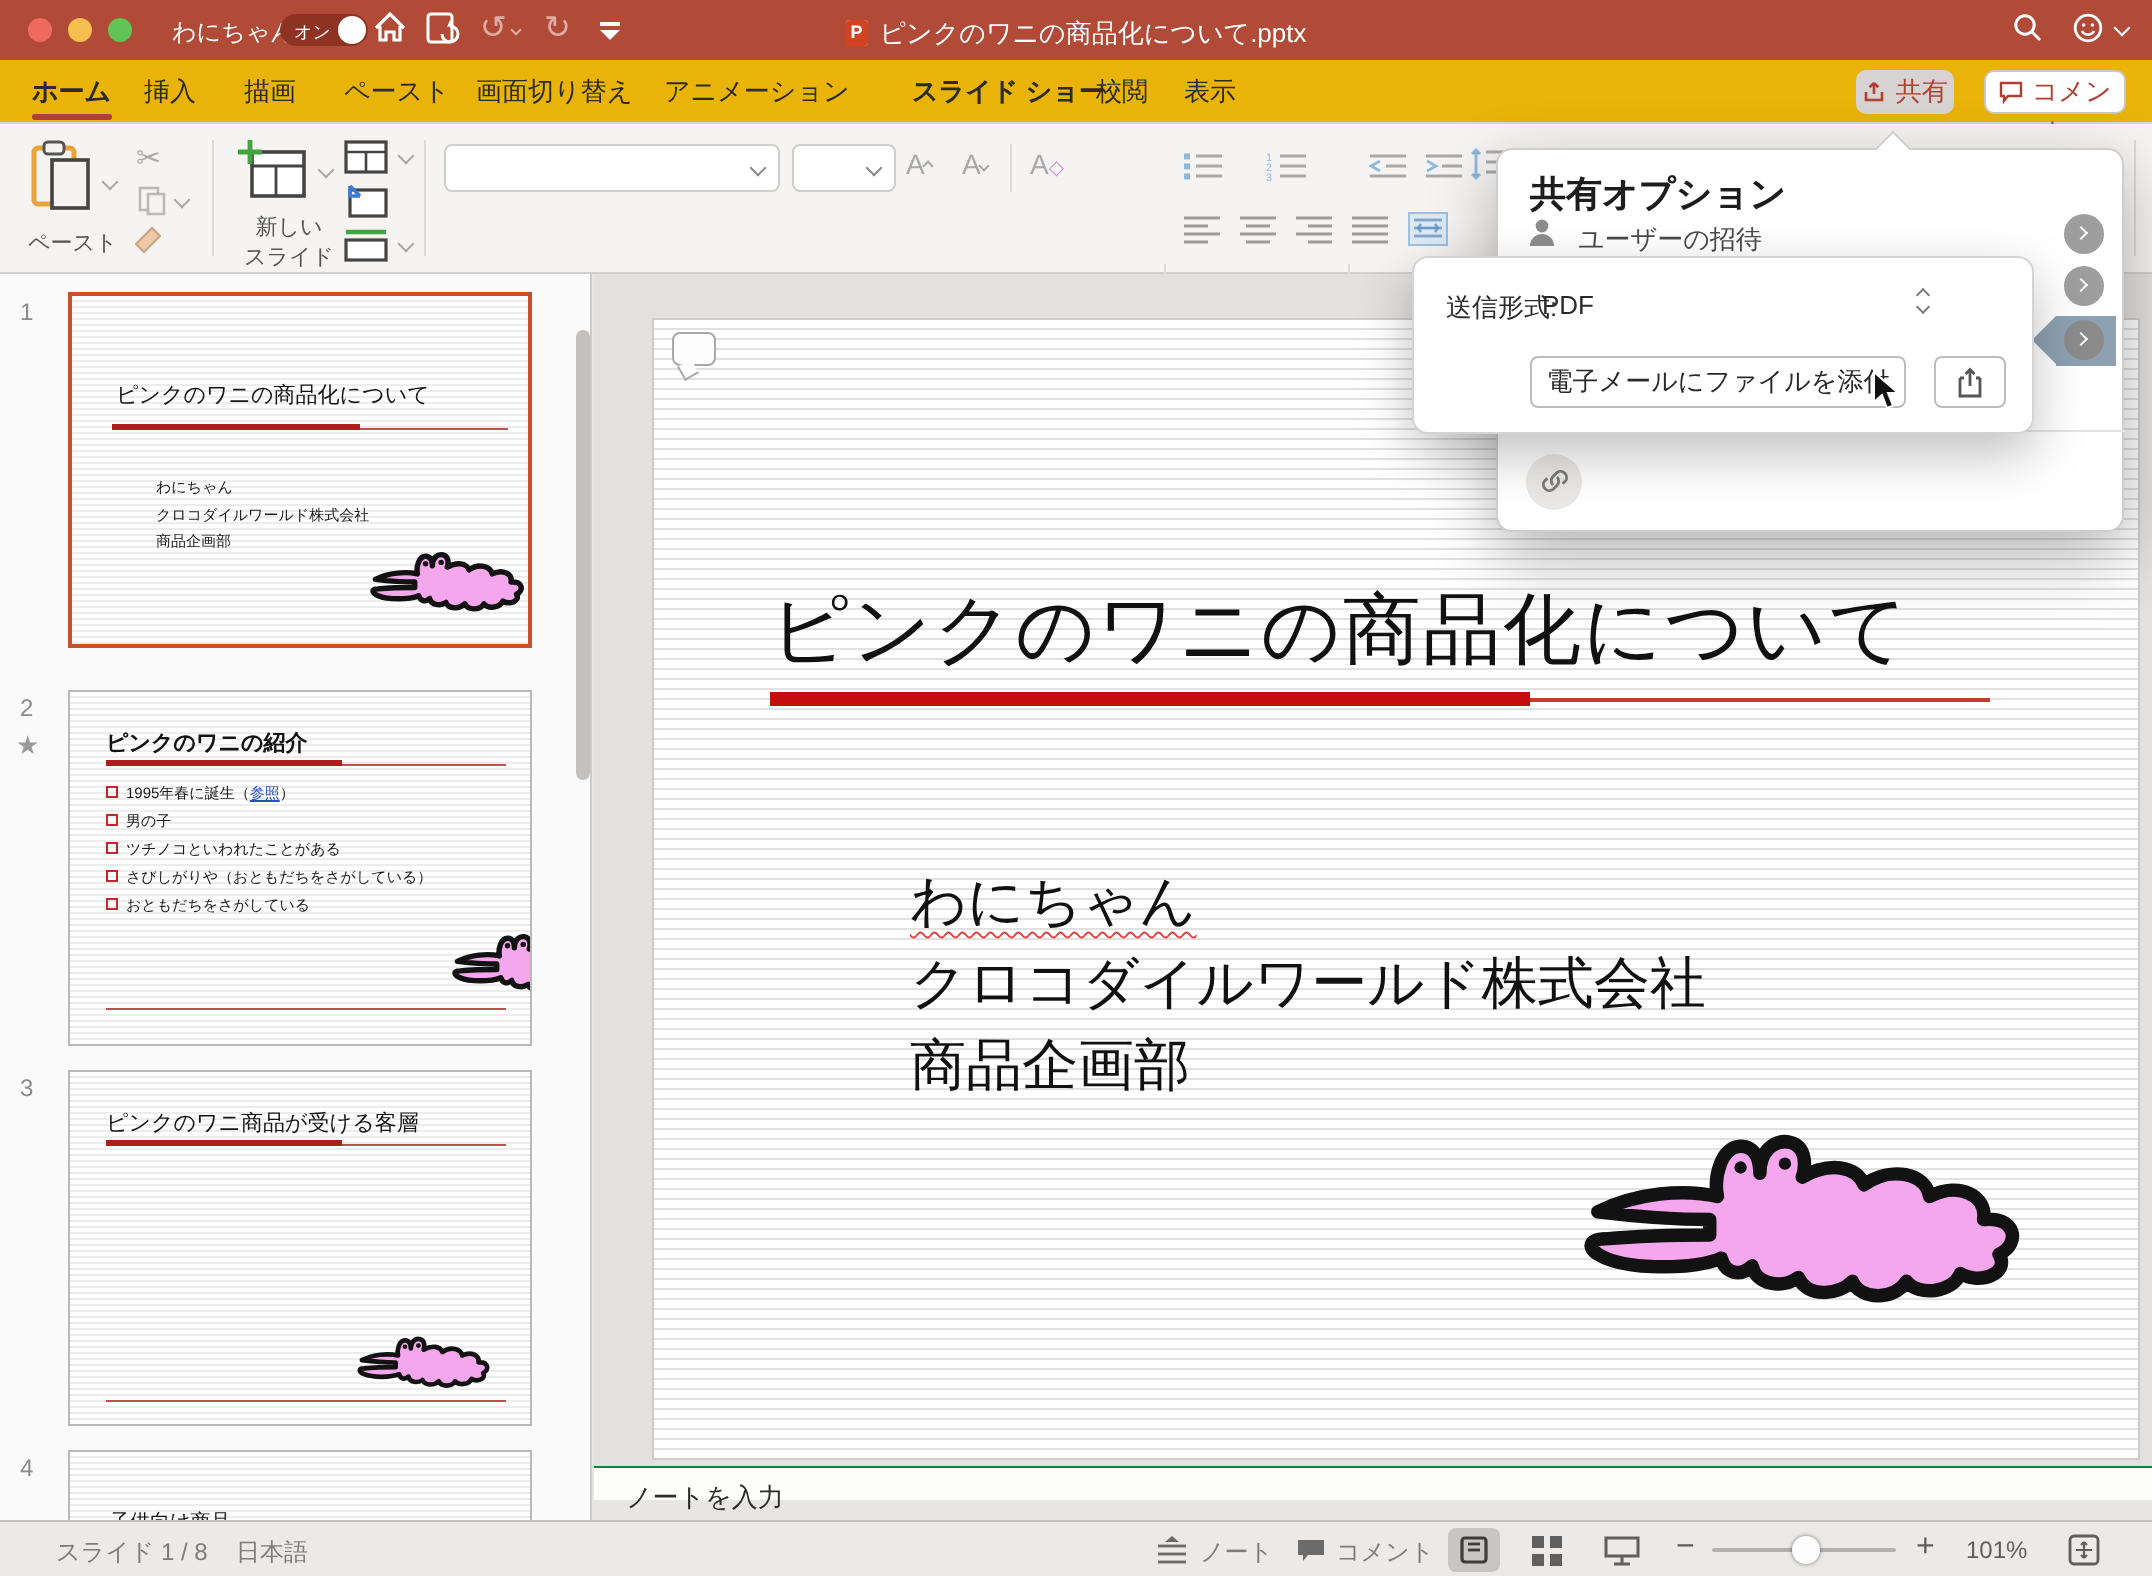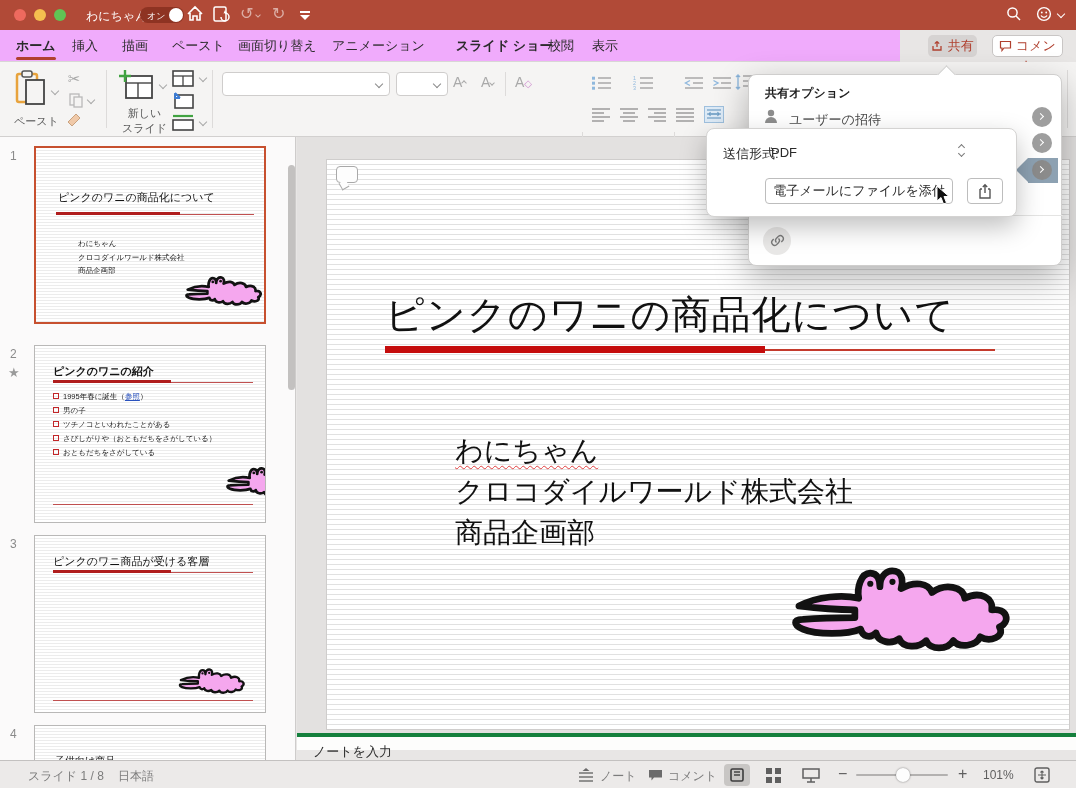--- a/index.html
+++ b/index.html
@@ -13,21 +13,21 @@
   .autosave-label { position:absolute; left:86px; top:8px; font-size:12px; }
   .autosave-toggle { position:absolute; left:140px; top:7px; width:44px; height:16px; border-radius:8px; background:#8e3322; }
   .autosave-toggle .on-text { position:absolute; left:7px; top:3px; font-size:9px; color:#fff; }
   .autosave-toggle .knob { position:absolute; right:1px; top:1px; width:14px; height:14px; border-radius:50%; background:#fff; }
   .tb-ic { position:absolute; top:5px; color:#fff; }
   .doc-title { position:absolute; left:0; right:0; top:8px; text-align:center; font-size:13px; color:#fff; }
   .ppt-ic { display:inline-block; width:11px; height:13px; background:#fff; border-radius:2px; position:relative; top:2px; margin-right:6px; }
   .ppt-ic::after { content:"P"; position:absolute; left:0; top:0; width:11px; height:13px; background:#d04423; color:#fff; font-size:9px; font-weight:bold; text-align:center; line-height:13px; border-radius:2px 2px 2px 0; }
 
   
-  .tabbar { position:absolute; left:0; top:30px; width:900px; height:32px; background:#f0abfc; border-bottom:1px solid #d8d6d5; }
+  .tabbar { position:absolute; left:0; top:30px; width:1076px; height:32px; background:#eab308; border-bottom:1px solid #d8d6d5; }
   .tab { position:absolute; top:0; height:31px; line-height:31px; font-size:13px; color:#2b2b2b; cursor:default; }
   .tab.active { font-weight:bold; }
   .tab.active::after { content:""; position:absolute; left:0; right:0; bottom:1px; height:3px; background:#b0402f; border-radius:2px; }
   .btn-share { position:absolute; left:928px; top:5px; width:49px; height:22px; background:#d6d3d2; border-radius:5px; color:#b0402f; font-size:13px; text-align:center; line-height:22px; }
   .btn-comment { position:absolute; left:992px; top:5px; width:71px; height:22px; background:#fff; border:1px solid #c9c6c5; border-radius:5px; color:#b0402f; font-size:13px; text-align:center; line-height:20px; }
 
   
   .ribbon { position:absolute; left:0; top:62px; width:1076px; height:75px; background:#f5f4f3; border-bottom:1px solid #d2d0cf; }
   .rsep { position:absolute; top:8px; height:58px; width:1px; background:#dddbda; }
   .rlabel { font-size:11px; color:#555; }
@@ -73,21 +73,21 @@
   .slide { position:absolute; left:30px; top:23px; width:742px; height:569px; background:#fff; box-shadow:0 0 0 1px #cfcdcc; background:repeating-linear-gradient(#ffffff 0px,#ffffff 4px,#e1e1e1 4px,#e1e1e1 5px); }
   .cmt-bubble { position:absolute; left:9px; top:6px; width:22px; height:17px; background:#fdfdfd; border:1.5px solid #a9a9a9; border-radius:4px; }
   .cmt-bubble::after { content:""; position:absolute; left:3px; top:14px; width:7px; height:7px; background:#fdfdfd; border-right:1.5px solid #a9a9a9; border-bottom:1.5px solid #a9a9a9; transform:rotate(60deg); }
   .s-title { position:absolute; left:58px; top:128px; font-size:39px; color:#111; letter-spacing:1px; white-space:nowrap; }
   .s-thin { position:absolute; left:58px; top:189px; width:610px; height:2px; background:#c43a2c; }
   .s-thick { position:absolute; left:58px; top:186px; width:380px; height:7px; background:#c50d0d; }
   .s-body { position:absolute; left:128px; top:270px; font-size:28px; color:#111; line-height:41px; white-space:nowrap; }
   .wavy { text-decoration:underline; text-decoration-style:wavy; text-decoration-color:#e04040; text-decoration-thickness:1px; text-underline-offset:5px; }
 
   
-  .notes { position:absolute; left:297px; top:733px; width:779px; height:17px; background:#fdfdfc; border-top:4px solid #15803d;text-align:center; }
+  .notes { position:absolute; left:297px; top:733px; width:779px; height:17px; background:#fdfdfc; border-top:1px solid #15803d;text-align:center; }
   .notes-ph { position:absolute; left:16px; top:6px; font-size:13px; color:#2d2d2d; }
 
   
   .statusbar { position:absolute; left:0; top:760px; width:1076px; height:28px; background:#eceae9; border-top:1px solid #c3c1c0; font-size:12px; color:#7c7c7c; }
   .st { position:absolute; top:7px; }
   .view-sel { position:absolute; left:724px; top:3px; width:26px; height:22px; background:#c8c6c4; border-radius:4px; }
   .zoom-track { position:absolute; left:856px; top:13px; width:92px; height:2px; background:#b3b1b0; border-radius:1px; }
   .zoom-knob { position:absolute; left:896px; top:7px; width:14px; height:14px; border-radius:50%; background:#fdfdfd; box-shadow:0 0 2px rgba(0,0,0,.5); }
 
   svg { display:block; }
@@ -114,20 +114,23 @@
         <rect x="2" y="2" width="12" height="14" rx="1.5" stroke="#fff" stroke-width="1.5" fill="none"></rect>
         <path d="M9 12 a4 4 0 1 0 4-4" stroke="#fff" stroke-width="1.5" fill="none"></path>
         <path d="M13 5 l1.5 3 -3 .5 z" fill="#fff"></path>
       </svg>
   </div>
   <div class="tb-ic" style="left:240px;top:4px;font-size:16px;color:rgba(255,255,255,.55);">↺<span class="chv" style="width:4px;height:4px;margin-left:3px;color:rgba(255,255,255,.55);"></span></div>
   <div class="tb-ic" style="left:272px;top:4px;font-size:16px;color:rgba(255,255,255,.55);">↻</div>
   <div class="tb-ic" style="left:300px;top:11px;">
     <div style="width:10px;height:1.6px;background:#fff;margin-bottom:2px;"></div>
     <div style="width:0;height:0;border-left:5px solid transparent;border-right:5px solid transparent;border-top:5px solid #fff;"></div>
+  </div>
+  <div class="doc-title">
+    <span class="ppt-ic"></span><span>ピンクのワニの商品化について.pptx</span>
   </div>
   <div class="tb-ic" style="left:1006px;top:6px;">
     <svg width="16" height="16" viewBox="0 0 16 16">
         <circle cx="6.5" cy="6.5" r="4.6" stroke="#fff" stroke-width="1.5" fill="none"></circle>
         <line x1="10" y1="10" x2="14" y2="14" stroke="#fff" stroke-width="1.5"></line>
       </svg>
   </div>
   <div class="tb-ic" style="left:1036px;top:6px;">
     <svg width="16" height="16" viewBox="0 0 16 16">
         <circle cx="8" cy="8" r="6.4" stroke="#fff" stroke-width="1.4" fill="none"></circle>
@@ -503,21 +506,21 @@
   <span class="st" style="left:958px;top:4px;font-size:16px;color:#5f5f5f;">+</span>
   <span class="st" style="left:983px;color:#5f5f5f;">101%</span>
   <svg class="abs" style="left:1034px;top:6px;" width="16" height="16" viewBox="0 0 16 16">
       <rect x="1" y="1" width="14" height="14" rx="2" stroke="#5f5f5f" stroke-width="1.4" fill="none"></rect>
       <path d="M8 4 V12 M4 8 H12 M8 4 L6.5 5.5 M8 4 L9.5 5.5 M8 12 L6.5 10.5 M8 12 L9.5 10.5" stroke="#5f5f5f" stroke-width="1.1" fill="none"></path>
     </svg>
 </div>
 
 <div class="pop-caret"></div>
 <div class="popover">
-  <div class="abs" style="left:16px;top:10px;font-size:12px;font-weight:bold;color:#1d1d1d;">共有オプション</div>
+  <div class="abs" style="left:16px;top:10px;font-size:18px;font-weight:bold;color:#1d1d1d;">共有オプション</div>
   <svg class="abs" style="left:14px;top:33px;" width="16" height="16" viewBox="0 0 16 16">
       <circle cx="8" cy="5" r="3.2" fill="#8d8d8d"></circle>
       <path d="M2 15 a6 6 0 0 1 12 0 Z" fill="#8d8d8d"></path>
     </svg>
   <div class="abs" style="left:40px;top:36px;font-size:13px;color:#4a4a4a;">ユーザーの招待</div>
   <div class="abs" style="left:0;top:140px;width:314px;height:1px;background:#e4e4e3;"></div>
   <div class="abs" style="left:14px;top:152px;width:28px;height:28px;border-radius:50%;background:#e9e8e7;">
     <svg style="margin:7px auto;" width="15" height="13" viewBox="0 0 15 13">
         <g stroke="#7a7a7a" stroke-width="1.4" fill="none">
           <path d="M6.5 8.5 a3 3 0 0 1 0-4.2 l2-2 a3 3 0 0 1 4.2 4.2 l-1.4 1.4"></path>

